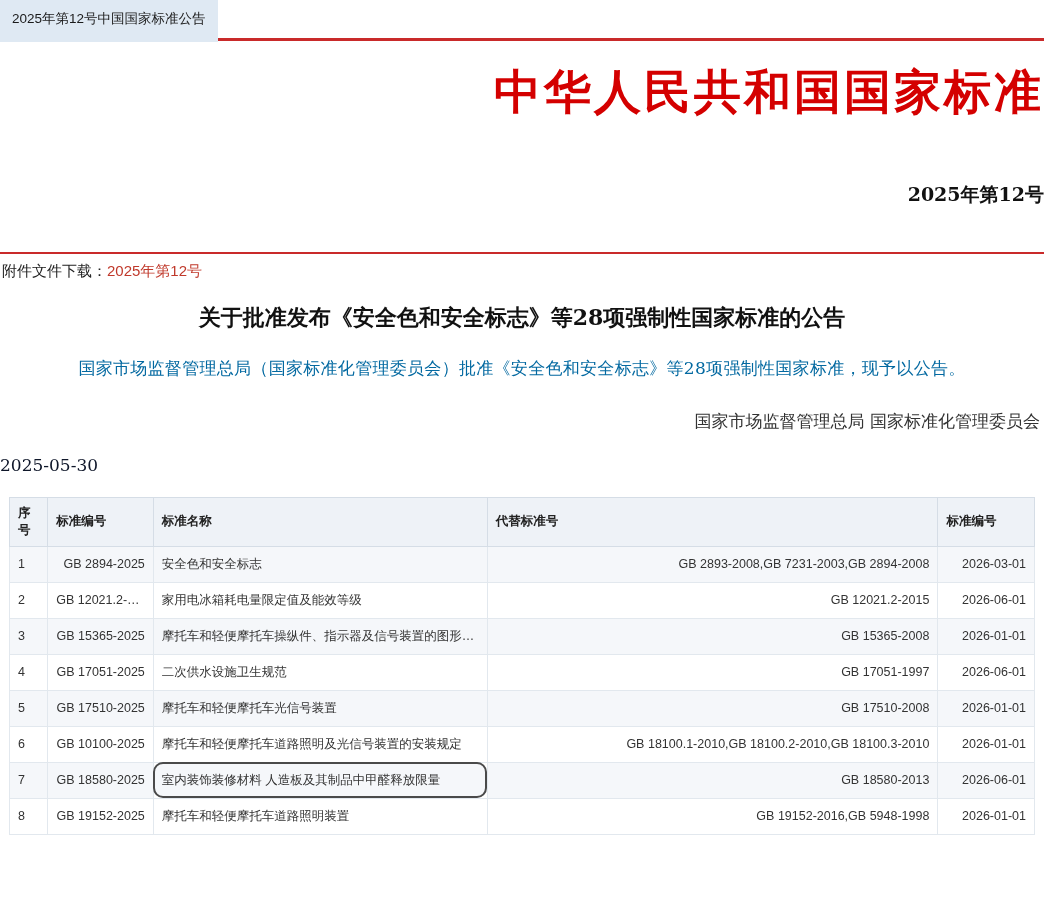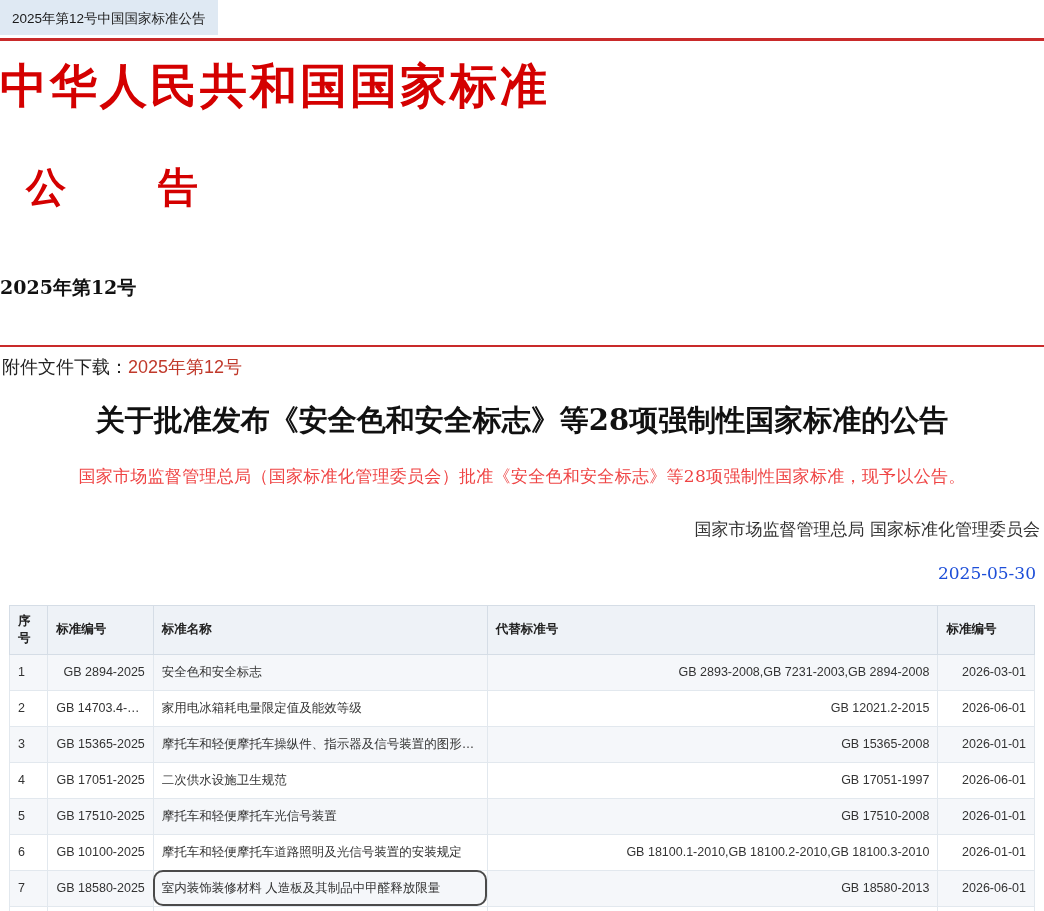--- a/index.html
+++ b/index.html
@@ -22,29 +22,29 @@
     border-bottom: 3px solid #c92a2a;
     position: relative;
   }
   .topbar .tab {
     display: inline-block;
     background: #dfe9f3;
     color: #1a1a1a;
     font-size: 13.5px;
     line-height: 38px;
     padding: 0 12px;
-    height: 35px;
+    height: 42px;
     box-sizing: border-box;
     white-space: nowrap;
   }
 
   
   .masthead {
-    text-align: left;
-    padding-top: 16px;
+    text-align: right;
+    padding-top: 22px;
   }
   .main-title {
     color: #d40000;
     font-family: "DejaVu Serif", "Liberation Serif", serif;
     font-weight: bold;
     font-size: 47px;
     letter-spacing: 3px;
     line-height: 1.25;
   }
   .sub-title {
@@ -65,59 +65,58 @@
   }
 
   .red-rule {
     border: none;
     border-top: 2px solid #c92a2a;
     margin: 44px 0 0 0;
   }
 
   
   .attachment {
-    font-size: 18px;
+    font-size: 15px;
     padding: 8px 0 0 2px;
     color: #222;
   }
   .attachment a {
     color: #c0392b;
     text-decoration: none;
   }
 
   
   .doc-title {
     text-align: center;
     font-family: "DejaVu Serif", "Liberation Serif", serif;
     font-weight: bold;
-    font-size: 29px;
+    font-size: 22px;
     margin-top: 22px;
     color: #111;
   }
   .doc-para {
     font-family: "DejaVu Serif", "Liberation Serif", serif;
     font-size: 17px;
-    color: #ef4444;
+    color: #0369a1;
     margin-top: 24px;
     text-align: center;
     letter-spacing: 0.3px;
   }
   .doc-signer {
     font-family: "DejaVu Serif", "Liberation Serif", serif;
     font-size: 17px;
     color: #333;
     text-align: right;
     margin-top: 30px;
     padding-right: 4px;
   }
   .doc-date {
     font-family: "DejaVu Serif", "Liberation Serif", serif;
     font-size: 17px;
-    color: #1d4ed8;
-    text-align: right;
+    color: #0f172a;
     margin-top: 22px;
     padding-right: 8px;
   }
 
   
   table.std-table {
     width: 1026px;
     margin: 22px 0 0 9px;
     border-collapse: collapse;
     font-size: 12.5px;
@@ -162,21 +161,20 @@
 </style>
 </head>
 <body>
 
 <div class="topbar">
   <span class="tab">2025年第12号中国国家标准公告</span>
 </div>
 
 <div class="masthead">
   <div class="main-title">中华人民共和国国家标准</div>
-  <div class="sub-title">公　告</div>
   <div class="issue-no">2025年第12号</div>
 </div>
 
 <hr class="red-rule">
 
 <div class="attachment">
   <span>附件文件下载：</span><a href="#">2025年第12号</a>
 </div>
 
 <div class="doc-title">关于批准发布《安全色和安全标志》等28项强制性国家标准的公告</div>
@@ -204,21 +202,21 @@
   <tbody id="table-body">
       <tr class="shade">
         <td class="c-idx">1</td>
         <td class="c-no">GB 2894-2025</td>
         <td class="c-name">安全色和安全标志</td>
         <td class="c-no">GB 2893-2008,GB 7231-2003,GB 2894-2008</td>
         <td class="c-no">2026-03-01</td>
       </tr>
       <tr class="plain">
         <td class="c-idx">2</td>
-        <td class="c-no">GB 14703.4-2025</td>
+        <td class="c-no">GB 12021.2-2032</td>
         <td class="c-name">家用电冰箱耗电量限定值及能效等级</td>
         <td class="c-no">GB 12021.2-2015</td>
         <td class="c-no">2026-06-01</td>
       </tr>
       <tr class="shade">
         <td class="c-idx">3</td>
         <td class="c-no">GB 15365-2025</td>
         <td class="c-name">摩托车和轻便摩托车操纵件、指示器及信号装置的图形符号</td>
         <td class="c-no">GB 15365-2008</td>
         <td class="c-no">2026-01-01</td>

